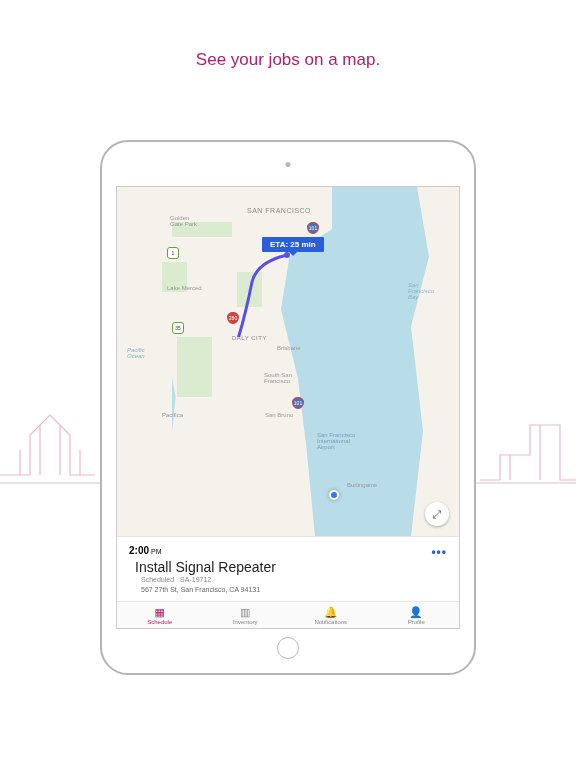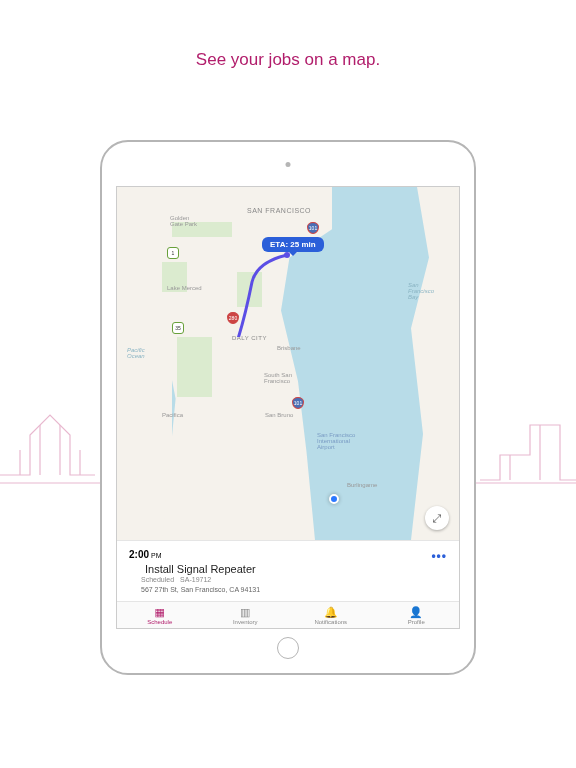--- a/index.html
+++ b/index.html
@@ -18,29 +18,29 @@
   .peninsula { left: 45px; top: 0; width: 170px; height: 100%; clip-path: polygon(0 0, 100% 0, 100% 12%, 75% 20%, 70% 35%, 80% 55%, 85% 75%, 90% 100%, 0 100%, 8% 60%, 0 40%); }
   .eastland { right: 0; top: 0; width: 60px; height: 100%; clip-path: polygon(30% 0, 100% 0, 100% 100%, 20% 100%, 40% 70%, 20% 40%, 50% 20%); }
   .westland { left: 0; top: 0; width: 55px; height: 100%; }
   .park { position: absolute; background: #d4e8c8; opacity: 0.8; }
   .label-city { position: absolute; font-size: 7px; color: #888; text-transform: uppercase; letter-spacing: 0.5px; font-weight: 500; }
   .label-place { position: absolute; font-size: 6px; color: #999; }
   .label-water { position: absolute; font-size: 6px; color: #8bb5c4; font-style: italic; }
   .shield { position: absolute; width: 12px; height: 12px; background: #fff; border: 1px solid #68a03a; border-radius: 3px; font-size: 5px; color: #333; display: flex; align-items: center; justify-content: center; }
   .shield.red { border-color: #c44; background: #4a6fb5; color: #fff; border-radius: 50% 50% 50% 50% / 40% 40% 60% 60%; }
   .route-path { position: absolute; inset: 0; pointer-events: none; }
-  .eta-badge { position: absolute; background: #2b5fd9; color: #fff; font-size: 8px; font-weight: 600; padding: 3px 8px; border-radius: 6px; top: 50px; left: 145px; white-space: nowrap; }
+  .eta-badge { position: absolute; background: #2b5fd9; color: #fff; font-size: 8px; font-weight: 600; padding: 3px 8px; border-radius: 1px; top: 50px; left: 145px; white-space: nowrap; }
   .eta-badge::after { content: ''; position: absolute; bottom: -4px; left: 50%; transform: translateX(-50%); border: 4px solid transparent; border-top-color: #2b5fd9; border-bottom: none; }
   .dest-dot { position: absolute; width: 10px; height: 10px; background: #2b78ff; border: 2px solid #fff; border-radius: 50%; bottom: 36px; left: 212px; box-shadow: 0 0 4px rgba(0,0,0,0.3); }
   .compass-btn { position: absolute; bottom: 10px; right: 10px; width: 24px; height: 24px; background: #fff; border-radius: 50%; box-shadow: 0 1px 3px rgba(0,0,0,0.3); display: flex; align-items: center; justify-content: center; font-size: 11px; color: #555; }
   .job-card { background: #fff; padding: 8px 12px 4px; border-top: 1px solid #e5e5e5; }
   .job-time { font-size: 10px; font-weight: 700; }
   .job-time .ampm { font-size: 7px; font-weight: 400; margin-left: 2px; }
   .job-more { float: right; color: #2b5fd9; font-size: 12px; letter-spacing: 1px; font-weight: bold; }
-  .job-title { font-size: 11px; font-weight: 500; margin: 3px 0 1px 16px; color: #222; }
+  .job-title { font-size: 14px; font-weight: 500; margin: 3px 0 1px 6px; color: #222; }
   .job-meta { font-size: 7px; color: #888; margin-left: 12px; }
   .job-meta .id { margin-left: 6px; }
   .job-addr { font-size: 7px; color: #666; margin: 3px 0 4px 12px; }
   .tab-bar { display: flex; border-top: 1px solid #e5e5e5; background: #fafafa; }
   .tab { flex: 1; text-align: center; padding: 4px 0 3px; font-size: 6px; color: #888; }
   .tab.active { color: #b11d6b; }
   .tab .ico { display: block; font-size: 11px; line-height: 12px; margin-bottom: 1px; }
 </style>
 </head>
 <body>

